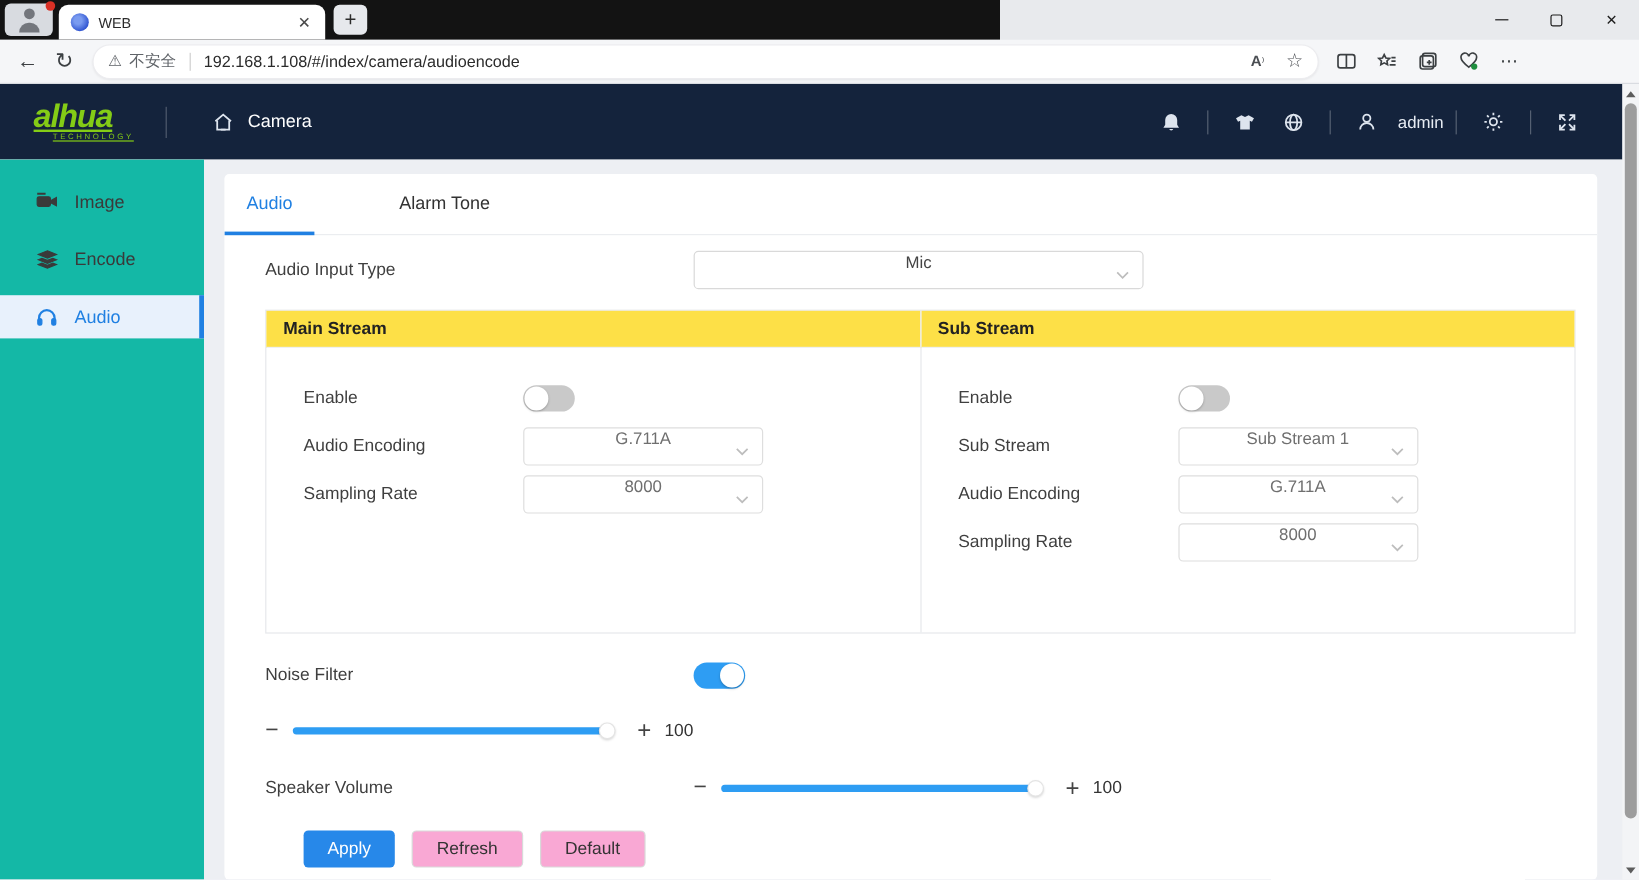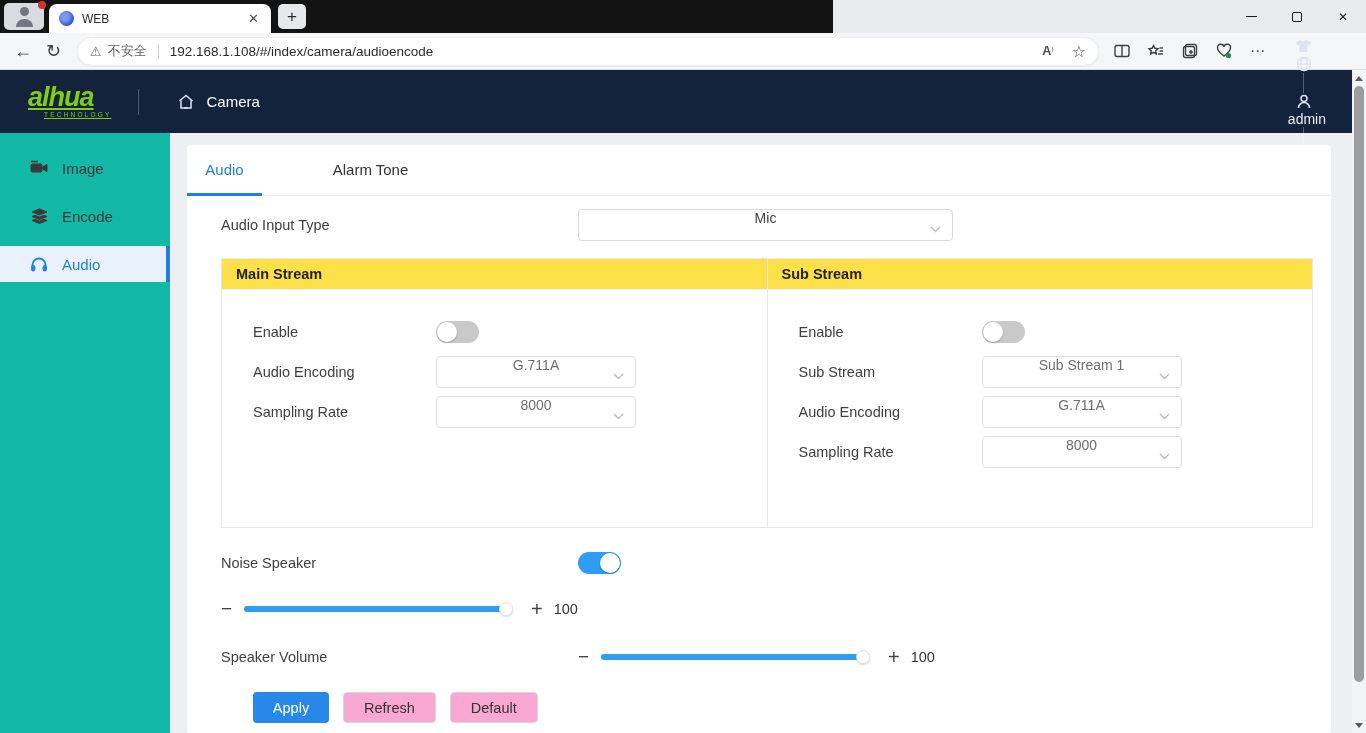--- a/index.html
+++ b/index.html
@@ -49,21 +49,21 @@
   
   .viewport { width:1352px; }
   .app-header { height:63px; background:#14233c; display:flex; align-items:center; padding:0 26px 0 28px; }
   .logo { color:#84cc16; line-height:1;text-decoration:underline; }
   .logo-main { font-size:27px; font-weight:800; font-style:italic; letter-spacing:-1px; }
   .logo-sub { font-size:6.5px; letter-spacing:2.2px; margin-top:1px; padding-left:16px; }
   .hdr-div { width:1px; height:26px; background:rgba(255,255,255,.25); margin:0 26px; }
   .home-ic { margin-right:48px; display:flex; }
   .hdr-title { color:#ffffff; font-size:15px; }
   .hdr-spacer { flex:1; }
-  .hdr-right { display:flex; align-items:center;flex-direction:column; }
+  .hdr-right { display:flex; align-items:center; }
   .h-ic { display:flex; align-items:center; justify-content:center; margin:0 11px; }
   .h-ic svg { stroke:#dde4ee; fill:none; stroke-width:1.5; }
   .h-ic svg .fill { fill:#dde4ee; stroke:none; }
   .h-div { width:1px; height:20px; background:rgba(255,255,255,.28); margin:0 10px; }
   .hdr-user { color:#e7ecf3; font-size:14px; margin-left:6px; }
 
   
   .page { display:flex; height:600px; background:#edeff3; }
   .sidebar { width:170px; background:#14b8a6; padding-top:17px; flex-shrink:0; }
   .side-item { height:36px; margin-bottom:12px; display:flex; align-items:center; padding-left:30px;
@@ -396,21 +396,21 @@
                           <polyline points="1,1 5.5,5.5 10,1"></polyline>
                         </svg>
                       </span>
                   </div>
                 </div>
               </div>
             </div>
           </div>
 
           <div class="frow row-noise">
-            <div class="flabel">Noise Speaker</div>
+            <div class="flabel">Noise Filter</div>
             <div class="toggle on">
                 <div class="knob"></div>
               </div>
           </div>
 
           <div class="frow row-vol">
             <div class="vol-minus">−</div>
             <div class="slider">
                 <div class="s-knob"></div>
               </div>

